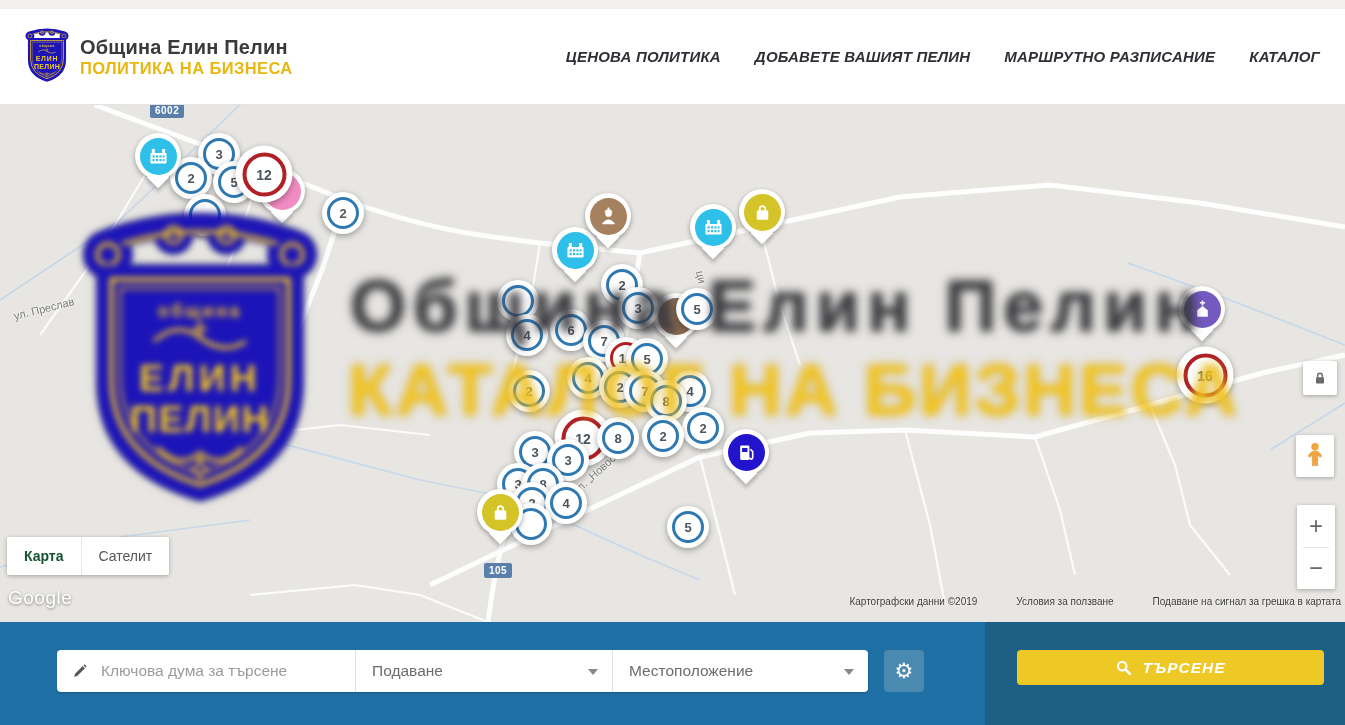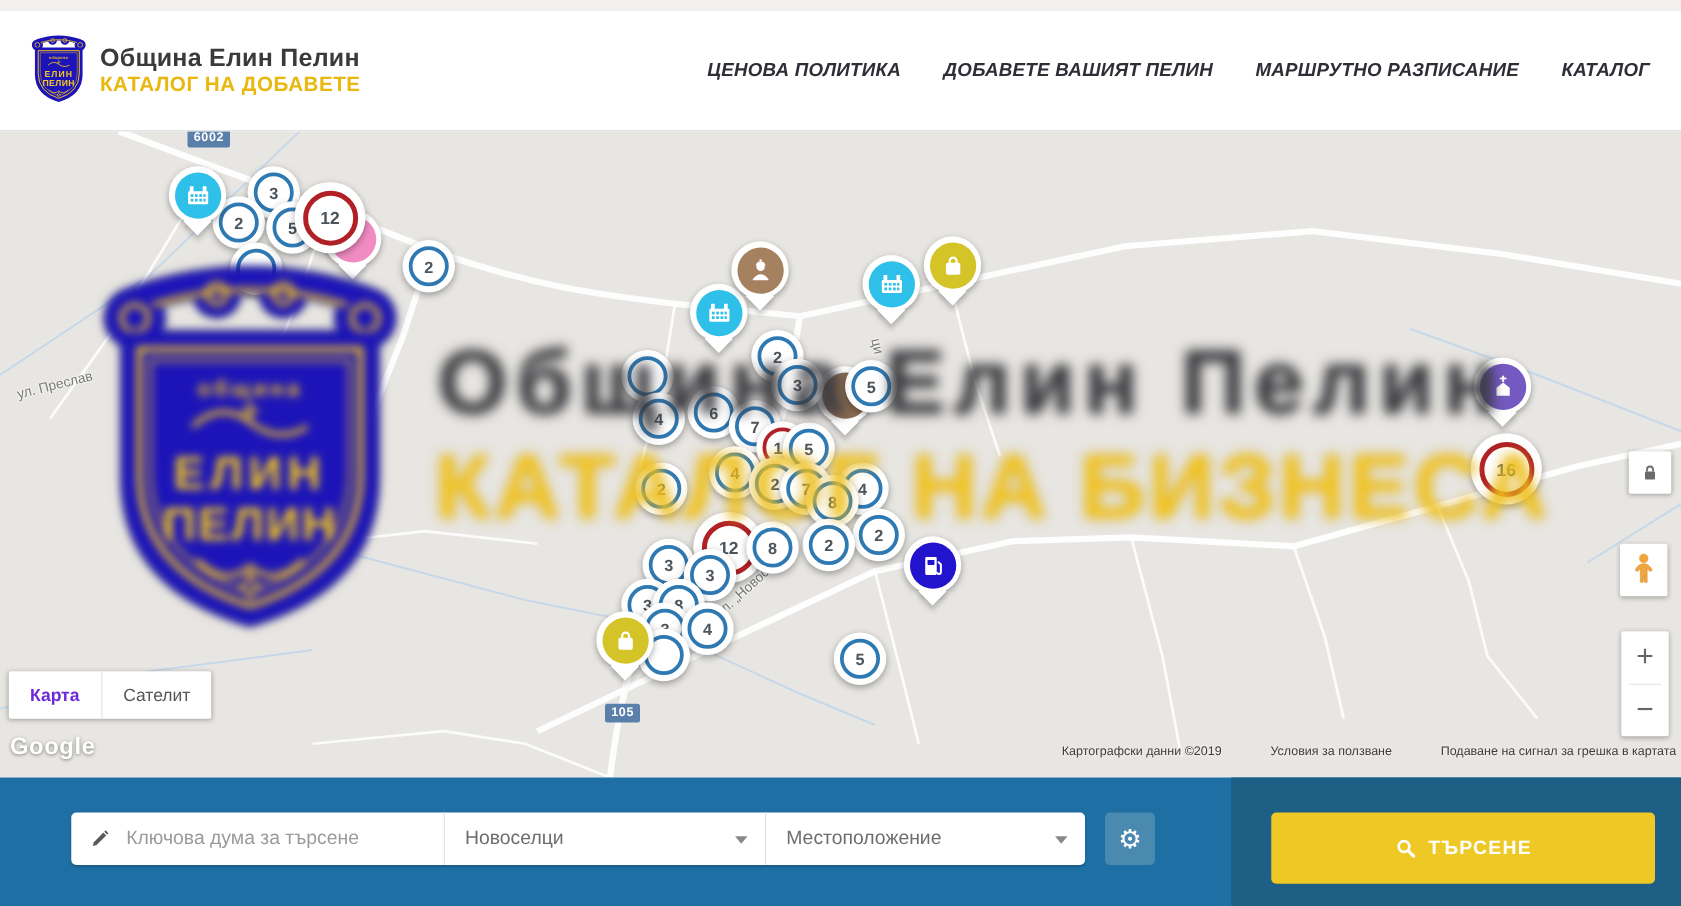--- a/index.html
+++ b/index.html
@@ -57,24 +57,24 @@
     text-shadow:0 0 6px rgba(40,40,45,.6); }
   .wm-l2 { position:absolute; left:348px; top:243px; font-size:73px; font-weight:bold;
     color:#f2c31d; letter-spacing:3px; white-space:nowrap; filter:blur(4.5px);
     text-shadow:0 0 6px rgba(150,110,0,.5); }
 
   
   .maptype { position:absolute; left:7px; top:432px; display:flex; z-index:10;
     box-shadow:0 1px 4px rgba(0,0,0,.3); border-radius:2px; overflow:hidden; }
   .maptype button { border:0; background:#fff; height:38px; padding:0 17px; font-size:14px;
     cursor:pointer; font-family:inherit; }
-  .maptype .active { font-weight:bold; color:#6d28d9; }
+  .maptype .active { font-weight:bold; color:#14532d; }
   .maptype .idle { color:#565656; border-left:1px solid #e6e6e6; }
   .glogo { position:absolute; left:8px; top:482px; z-index:10; color:#fff; font-size:19px;
-    font-weight:bold; letter-spacing:.5px; text-shadow:0 1px 3px rgba(0,0,0,.45); cursor:pointer; }
+    font-weight:normal; letter-spacing:.5px; text-shadow:0 1px 3px rgba(0,0,0,.45); cursor:pointer; }
   .attrib { position:absolute; right:4px; top:491px; z-index:10; font-size:10px; color:#3c3c3c;
     display:flex; gap:14px; text-shadow:0 0 2px #f3f1ee,0 0 2px #f3f1ee; }
   .attrib span { cursor:default;margin-left:25px; }
   .attrib .lnk { cursor:pointer; }
   .ctl-lock { position:absolute; left:1303px; top:256px; width:34px; height:34px; background:#fff;
     box-shadow:0 1px 4px rgba(0,0,0,.3); border-radius:2px; display:flex; align-items:center;
     justify-content:center; z-index:10; cursor:pointer; }
   .ctl-peg { position:absolute; left:1296px; top:330px; width:38px; height:42px; background:#fff;
     box-shadow:0 1px 4px rgba(0,0,0,.3); border-radius:2px; display:flex; align-items:center;
     justify-content:center; z-index:10; cursor:pointer; }
@@ -96,24 +96,24 @@
   .f-key { width:298px; padding:0 12px 0 14px; gap:12px; }
   .f-key input { border:0; outline:none; flex:1; font-size:15.5px; color:#444; font-family:inherit; }
   .f-key input::placeholder { color:#9b9b9b; }
   .f-sel { width:257px; padding:0 30px 0 16px; font-size:15.5px; color:#6d6d6d; cursor:pointer; }
   .f-sel:last-child { width:256px; }
   .caret { position:absolute; right:14px; top:19px; width:0; height:0; border-left:5px solid transparent;
     border-right:5px solid transparent; border-top:6px solid #888; }
   .gear-btn { position:absolute; left:884px; top:28px; width:40px; height:42px; background:#4a8ab0;
     border:0; border-radius:4px; color:#fff; font-size:21px; cursor:pointer; display:flex;
     align-items:center; justify-content:center; }
-  .search-btn { position:absolute; left:1017px; top:28px; width:307px; height:57px; background:#eec824;
+  .search-btn { position:absolute; left:1017px; top:28px; width:307px; height:35px; background:#eec824;
     border:0; border-radius:4px; color:#fff; font-weight:bold; font-size:15.5px; letter-spacing:1px;
     cursor:pointer; display:flex; align-items:center; justify-content:center; gap:10px;
-    font-family:inherit; }
+    font-family:inherit;font-style:italic; }
 </style>
 </head>
 <body>
 
 <div class="page">
 
   <div class="topstrip"></div>
 
   <div class="header">
     <div class="logo">
@@ -139,21 +139,21 @@
   <text x="70" y="124" text-anchor="middle" font-size="21" font-weight="bold" letter-spacing="1" fill="#f5c91e" font-family="Liberation Sans,DejaVu Sans,sans-serif">ПЕЛИН</text>
   <path d="M46,133 q13,13 24,3 q11,10 24,-3" stroke="#f3c41e" stroke-width="2" fill="none"></path>
   <circle cx="70" cy="141" r="2" fill="#f3c41e"></circle>
             <circle cx="67" cy="145" r="1.6" fill="#f3c41e"></circle>
   <circle cx="73" cy="145" r="1.6" fill="#f3c41e"></circle>
             <circle cx="70" cy="149" r="1.6" fill="#f3c41e"></circle>
   </svg>
         </div>
       <div>
         <div class="logo-title">Община Елин Пелин</div>
-        <div class="logo-sub">КАТАЛОГ НА ДОБАВЕТЕ</div>
+        <div class="logo-sub">ПОЛИТИКА НА БИЗНЕСА</div>
       </div>
     </div>
     <nav class="nav" id="mainNav">
         <a href="#">ЦЕНОВА ПОЛИТИКА</a>
         <a href="#">ДОБАВЕТЕ ВАШИЯТ ПЕЛИН</a>
         <a href="#">МАРШРУТНО РАЗПИСАНИЕ</a>
         <a href="#">КАТАЛОГ</a>
       </nav>
   </div>
 
@@ -478,21 +478,21 @@
 
     <div class="sfields">
       <div class="sfield f-key">
         <svg width="18" height="18" viewBox="0 0 20 20">
           <path d="M3.6 16.4 l.9 -3.4 L13 4.5 l2.5 2.5 -8.5 8.5 z" fill="#5a5a5a"></path>
           <path d="M13.8 3.7 l1.2-1.2 2.5 2.5 -1.2 1.2 z" fill="#5a5a5a"></path>
         </svg>
         <input type="text" placeholder="Ключова дума за търсене" style="">
       </div>
       <div class="sfield f-sel">
-        <span>Новоселци</span>
+        <span>Подаване</span>
         <span class="caret"></span>
       </div>
       <div class="sfield f-sel">
         <span>Местоположение</span>
         <span class="caret"></span>
       </div>
     </div>
 
     <button class="gear-btn">
       <span>⚙</span>

